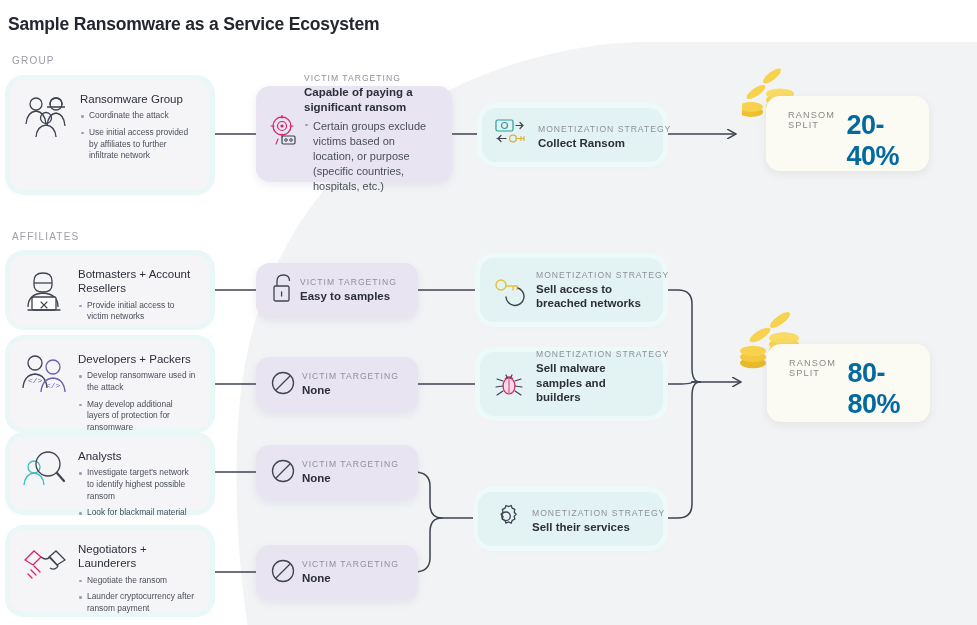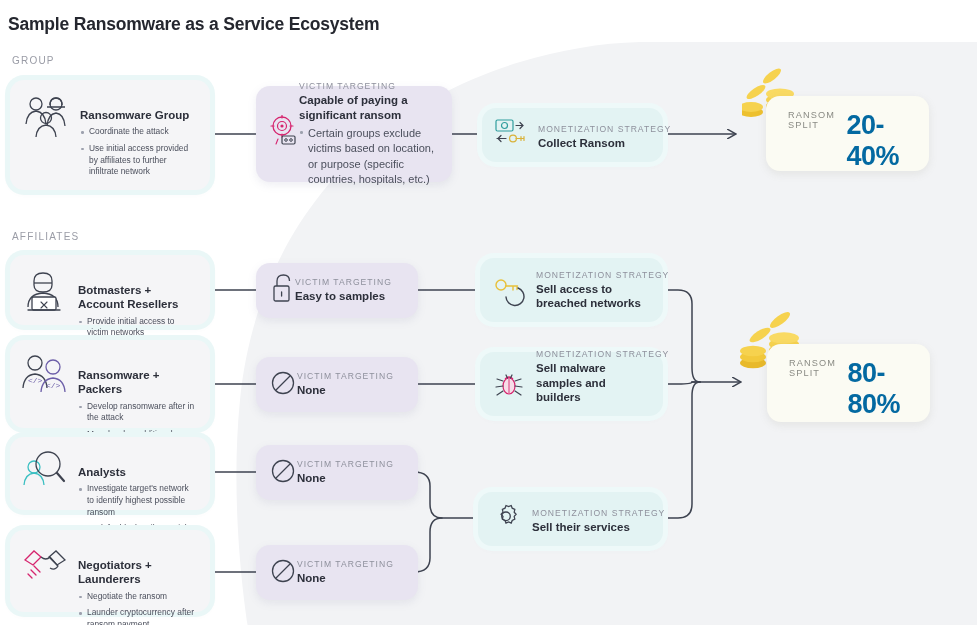--- a/index.html
+++ b/index.html
@@ -34,41 +34,41 @@
 
   .card.role {
     background: #f5f5f7;
     box-shadow: 0 0 0 5px #eaf7f7, 0 2px 6px rgba(120,130,150,.10);
     display: flex; align-items: flex-start; gap: 8px;
     padding: 12px 14px 12px 10px;
   }
   .card.target {
     background: #e8e4f1;
     box-shadow: 0 3px 8px rgba(120,120,160,.13);
-    display: flex; align-items: center; gap: 0;
+    display: flex; align-items: center; gap: 5px;
     padding: 11px 14px 11px 13px;
   }
   .card.money {
     background: #e3f3f3;
     box-shadow: 0 0 0 5px #eef9f9, 0 2px 6px rgba(120,150,150,.10);
     display: flex; align-items: flex-end; gap: 11px;
     padding: 11px 14px 11px 13px;
   }
   .card.split {
     background: #fbfbf3;
     box-shadow: 0 3px 9px rgba(140,140,120,.14);
     display: flex; flex-direction: row; justify-content: center;
     padding: 14px 18px 14px 22px;
   }
 
   .card-body { flex: 1 1 auto; min-width: 0; }
 
   .role-title {
-    font-size: 11.5px; font-weight: bold; color: #2c2f3a;
-    line-height: 1.25; margin-bottom: 4px; margin-top: 16px;
+    font-size: 11.5px; font-weight: normal; color: #2c2f3a;
+    line-height: 1.25; margin-bottom: 4px;
   }
   ul.bullets { list-style: none; }
   ul.bullets li {
     position: relative; font-size: 8.4px; color: #4b4f5c;
     line-height: 1.38; padding-left: 9px; margin-bottom: 5px;
   }
   ul.bullets li:last-child { margin-bottom: 0; }
   ul.bullets li:before {
     content: ""; position: absolute; left: 1px; top: 5px;
     width: 2.5px; height: 2.5px; background: #9da1ae; border-radius: 50%;
@@ -272,23 +272,23 @@
       <svg width="50" height="46" viewBox="0 0 50 46" fill="none" stroke="#3e4350" stroke-width="1.3">
         <circle cx="15" cy="11" r="7"></circle>
         <path d="M3 36 q1-13 12-14 q11 1 12 14"></path>
         <circle cx="33" cy="15" r="7" stroke="#6c5ea8"></circle>
         <path d="M21 40 q1-13 12-14 q11 1 12 14" stroke="#6c5ea8"></path>
         <text x="8" y="31" font-size="8" fill="#6c5ea8" stroke="none" font-family="Liberation Mono, monospace">&lt;/&gt;</text>
         <text x="26" y="36" font-size="8" fill="#6c5ea8" stroke="none" font-family="Liberation Mono, monospace">&lt;/&gt;</text>
       </svg>
     </span>
     <div class="card-body">
-      <div class="role-title">Ransomware + Packers</div>
+      <div class="role-title">Developers + Packers</div>
       <ul class="bullets">
-        <li>Develop ransomware after in the attack</li>
+        <li>Develop ransomware used in the attack</li>
         <li>May develop additional layers of protection for ransomware</li>
       </ul>
     </div>
   </div>
 
   <div class="card target" style="left:256px; top:357px; width:162px; height:55px;">
     <span class="icon">
       <svg width="28" height="28" viewBox="0 0 28 28" fill="none" stroke="#3e4350" stroke-width="1.3">
         <circle cx="14" cy="14" r="10.5"></circle>
         <path d="M7 21 L21 7" stroke-linecap="round"></path>

